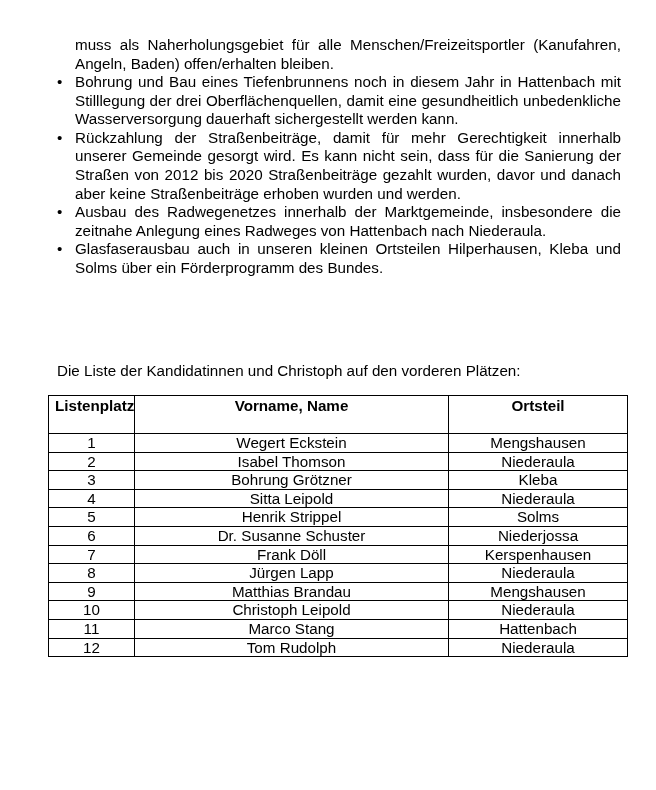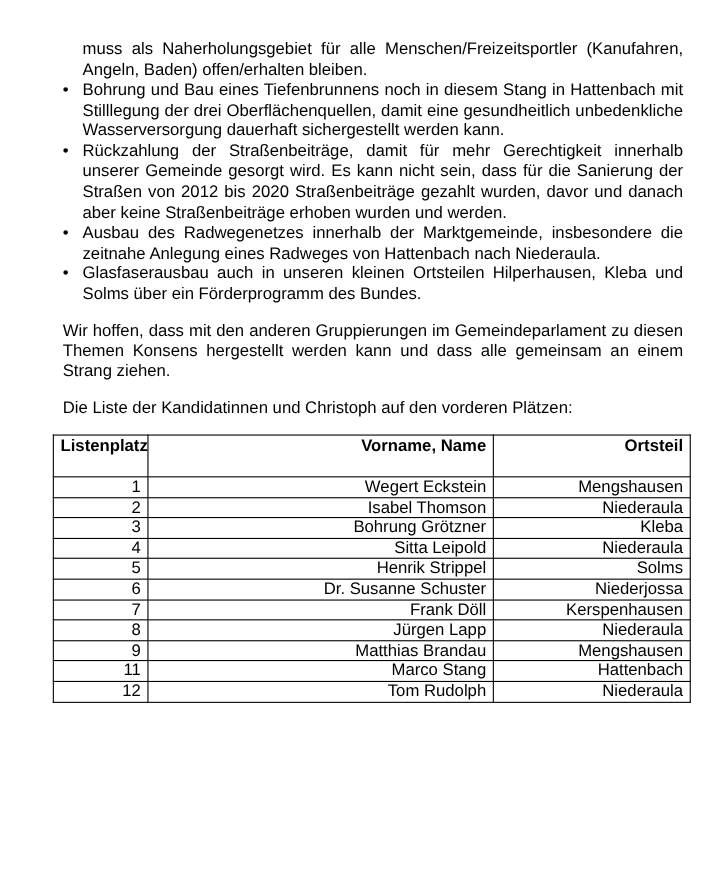--- a/index.html
+++ b/index.html
@@ -7,41 +7,40 @@
          font-family: "Liberation Sans", sans-serif; font-size: 15.2px; color: #000; }
   .page { position: absolute; left: 0; top: 0; width: 656px; height: 790px; }
   .cont { position: absolute; left: 75px; top: 36px; width: 546px; line-height: 18.6px; text-align: justify; }
   .bullets { position: absolute; left: 57px; top: 73px; width: 564px; margin: 0; padding: 0; list-style: none; }
   .bullets li { position: relative; padding-left: 18px; line-height: 18.6px; text-align: justify; }
   .bullets li .dot { position: absolute; left: 0; top: 0; }
   .para { position: absolute; left: 57px; width: 564px; line-height: 18.6px; text-align: justify; margin: 0; }
   .p1 { top: 292px; }
   .p2 { top: 362px; }
   table.cand { position: absolute; left: 48px; top: 395px; width: 579px; border-collapse: collapse; table-layout: fixed; }
-  table.cand th, table.cand td { border: 1px solid #000; padding: 0 6px; text-align: right; vertical-align: top; line-height: 17.6px; margin-left: 22px; }
+  table.cand th, table.cand td { border: 1px solid #000; padding: 0 6px; text-align: center; vertical-align: top; line-height: 17.6px; margin-left: 22px; }
   table.cand th { font-weight: bold; height: 36px; padding-top: 1px; }
   table.cand col.c1 { width: 86px; }
   table.cand col.c2 { width: 314px; }
   table.cand col.c3 { width: 179px; }
   .caret { display: inline-block; width: 1px; height: 16px; background: #000; vertical-align: -3px; }
 </style>
 </head>
 <body>
 
 <div class="page">
   <div class="cont">muss als Naherholungsgebiet für alle Menschen/Freizeitsportler (Kanufahren, Angeln,  Baden) offen/erhalten bleiben.</div>
 
   <ul class="bullets">
-    <li><span class="dot">•</span><span>Bohrung und Bau eines Tiefenbrunnens noch in diesem Stang in Hattenbach mit Stilllegung der drei Oberflächenquellen, damit eine gesundheitlich unbedenkliche Wasserversorgung dauerhaft sichergestellt werden kann.</span></li>
+    <li><span class="dot">•</span><span>Bohrung und Bau eines Tiefenbrunnens noch in diesem Jahr in Hattenbach mit Stilllegung der drei Oberflächenquellen, damit eine gesundheitlich unbedenkliche Wasserversorgung dauerhaft sichergestellt werden kann.</span></li>
     <li><span class="dot">•</span><span>Rückzahlung der Straßenbeiträge, damit für mehr Gerechtigkeit innerhalb unserer Gemeinde gesorgt wird. Es kann nicht sein, dass für die Sanierung der Straßen von 2012 bis 2020 Straßenbeiträge gezahlt wurden, davor und danach aber keine Straßenbeiträge erhoben wurden und werden.</span></li>
     <li><span class="dot">•</span><span>Ausbau des Radwegenetzes innerhalb der Marktgemeinde, insbesondere die zeitnahe Anlegung eines Radweges von Hattenbach nach Niederaula.</span></li>
     <li><span class="dot">•</span><span>Glasfaserausbau auch in unseren kleinen Ortsteilen Hilperhausen, Kleba und Solms über ein Förderprogramm des Bundes.</span></li>
   </ul>
 
-  <p class="para p1">Wir hoffen, dass mit den anderen Gruppierungen im Gemeindeparlament zu diesen Themen Konsens hergestellt werden kann und dass alle gemeinsam an einem Strang ziehen.</p>
   <p class="para p2">Die Liste der Kandidatinnen und Christoph auf den vorderen Plätzen:</p>
 
   <table class="cand">
     <colgroup>
         <col class="c1">
         <col class="c2">
         <col class="c3">
       </colgroup>
     <thead>
       <tr>
@@ -90,20 +89,25 @@
           <td><span>8</span></td>
           <td><span>Jürgen Lapp</span></td>
           <td><span>Niederaula</span></td>
         </tr>
         <tr>
           <td><span>9</span></td>
           <td><span>Matthias Brandau</span></td>
           <td><span>Mengshausen</span></td>
         </tr>
         <tr>
+          <td><span>10</span></td>
+          <td><span>Christoph Leipold</span></td>
+          <td><span>Niederaula</span></td>
+        </tr>
+        <tr>
           <td><span>11</span></td>
           <td><span>Marco Stang</span></td>
           <td><span>Hattenbach</span></td>
         </tr>
         <tr>
           <td><span>12</span></td>
           <td><span>Tom Rudolph</span></td>
           <td><span>Niederaula</span></td>
         </tr>
       </tbody>

